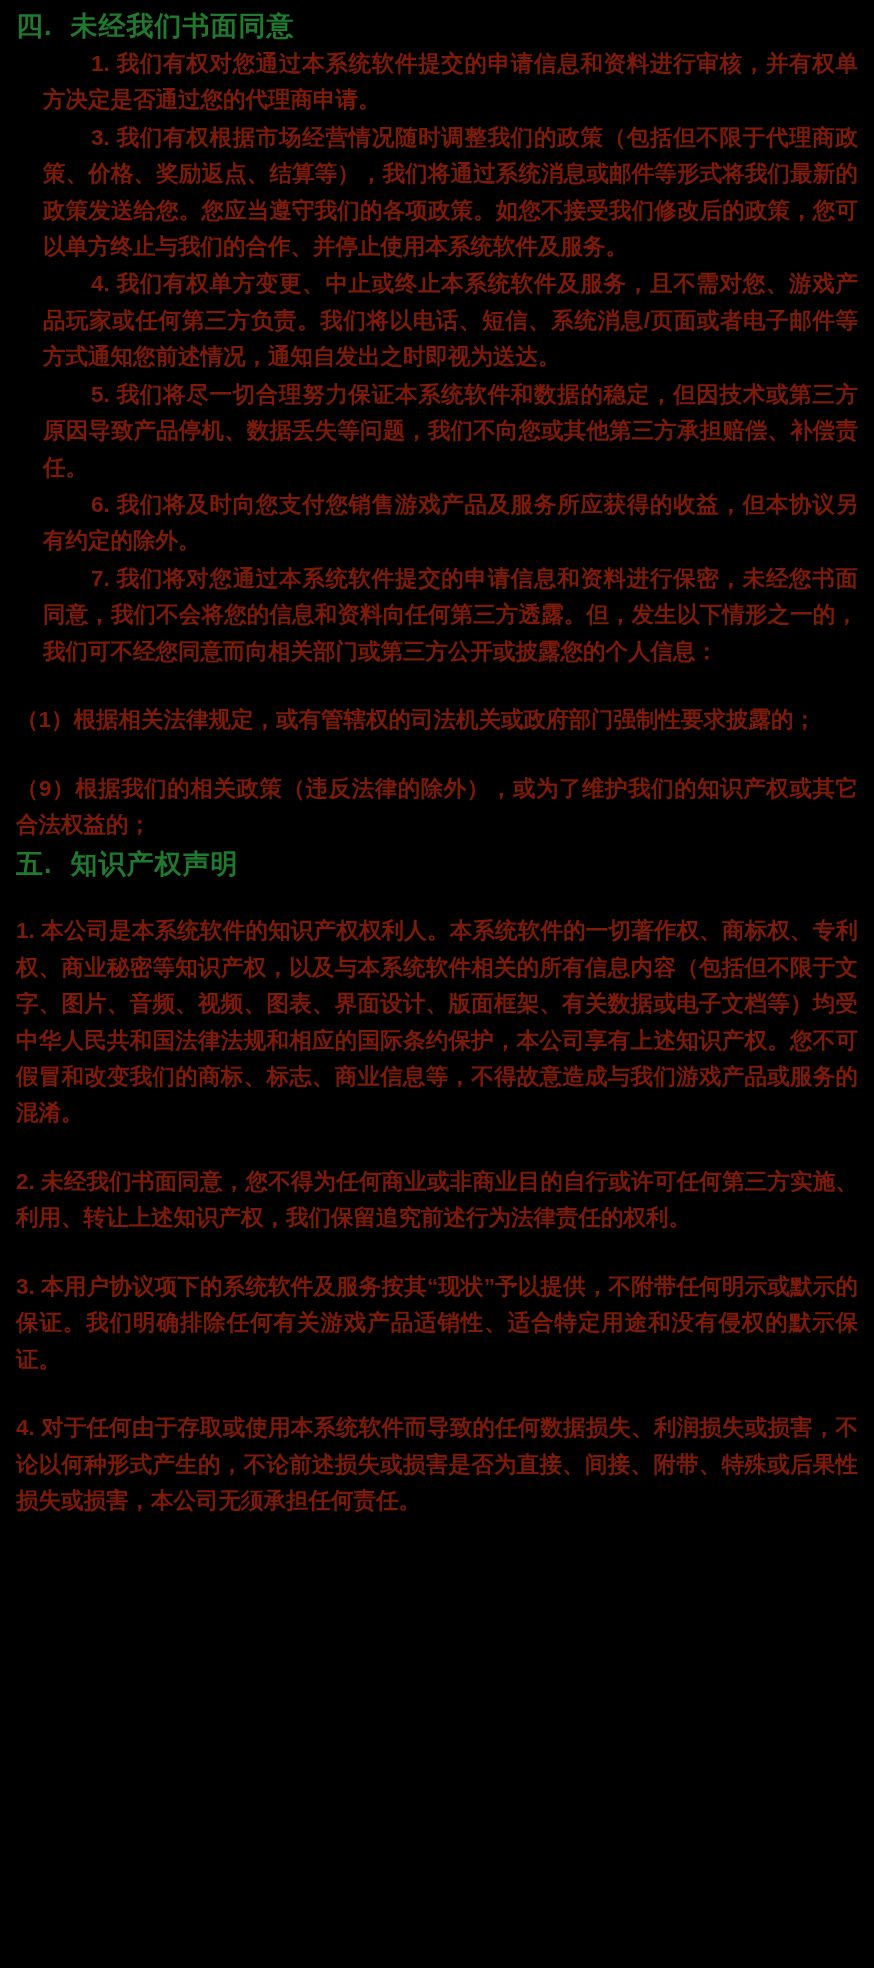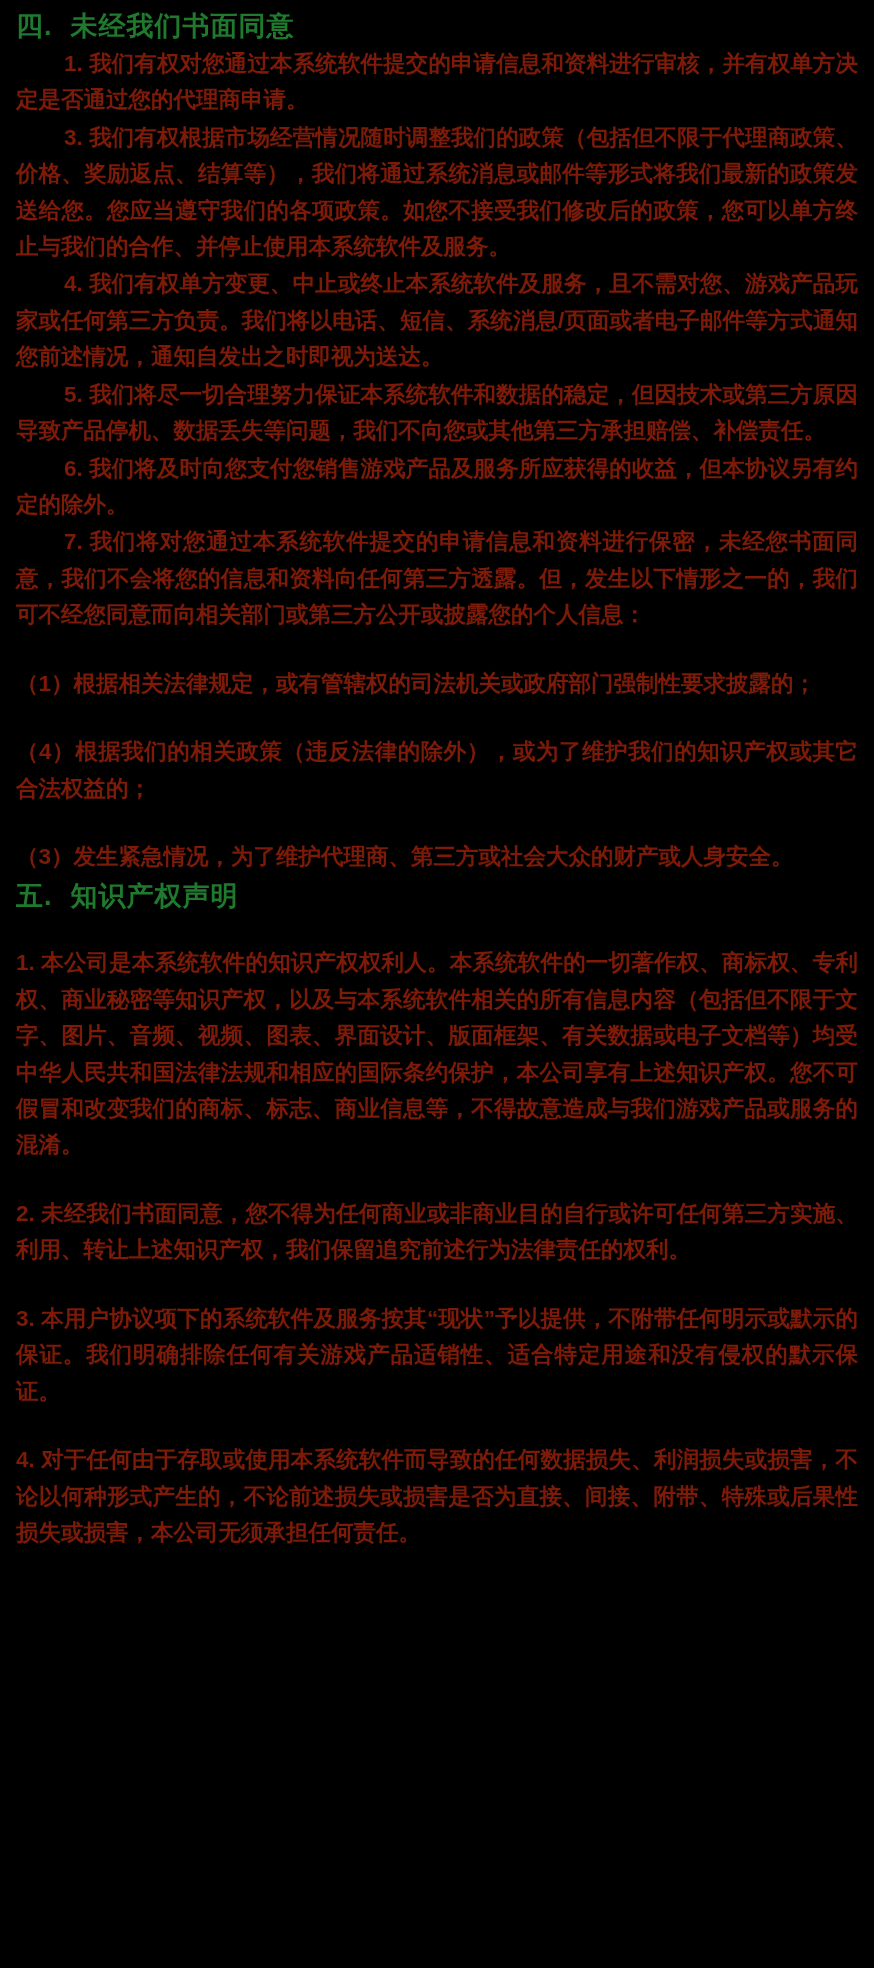--- a/index.html
+++ b/index.html
@@ -37,20 +37,21 @@
     font-size: 22.5px;
     font-weight: bold;
     line-height: 1.62;
     color: #7d1b08;
     margin: 0 0 1px 0;
     text-align: justify;
     text-justify: inter-ideograph;
   }
   .clause.indent {
     text-indent: 48px;
+    margin-left: 27px;
   }
   .clause.flat {
     text-indent: 0;
     margin-top: 32px;
   }
 </style>
 </head>
 <body>
 
 <div class="page">
@@ -60,22 +61,21 @@
     <span>未经我们书面同意</span>
   </div>
 
   <p class="clause indent">1. 我们有权对您通过本系统软件提交的申请信息和资料进行审核，并有权单方决定是否通过您的代理商申请。</p>
   <p class="clause indent">3. 我们有权根据市场经营情况随时调整我们的政策（包括但不限于代理商政策、价格、奖励返点、结算等），我们将通过系统消息或邮件等形式将我们最新的政策发送给您。您应当遵守我们的各项政策。如您不接受我们修改后的政策，您可以单方终止与我们的合作、并停止使用本系统软件及服务。</p>
   <p class="clause indent">4. 我们有权单方变更、中止或终止本系统软件及服务，且不需对您、游戏产品玩家或任何第三方负责。我们将以电话、短信、系统消息/页面或者电子邮件等方式通知您前述情况，通知自发出之时即视为送达。</p>
   <p class="clause indent">5. 我们将尽一切合理努力保证本系统软件和数据的稳定，但因技术或第三方原因导致产品停机、数据丢失等问题，我们不向您或其他第三方承担赔偿、补偿责任。</p>
   <p class="clause indent">6. 我们将及时向您支付您销售游戏产品及服务所应获得的收益，但本协议另有约定的除外。</p>
   <p class="clause indent">7. 我们将对您通过本系统软件提交的申请信息和资料进行保密，未经您书面同意，我们不会将您的信息和资料向任何第三方透露。但，发生以下情形之一的，我们可不经您同意而向相关部门或第三方公开或披露您的个人信息：</p>
   <p class="clause flat">（1）根据相关法律规定，或有管辖权的司法机关或政府部门强制性要求披露的；</p>
-  <p class="clause flat">（4）根据我们的相关政策（违反法律的除外），或为了维护我们的知识产权或其它合法权益的；</p>
-  <p class="clause flat">（3）发生紧急情况，为了维护代理商、第三方或社会大众的财产或人身安全。</p>
+  <p class="clause flat">（9）根据我们的相关政策（违反法律的除外），或为了维护我们的知识产权或其它合法权益的；</p>
 
   <div class="section-heading">
     <span class="num">五.</span>
     <span>知识产权声明</span>
   </div>
 
   <p class="clause flat">1. 本公司是本系统软件的知识产权权利人。本系统软件的一切著作权、商标权、专利权、商业秘密等知识产权，以及与本系统软件相关的所有信息内容（包括但不限于文字、图片、音频、视频、图表、界面设计、版面框架、有关数据或电子文档等）均受中华人民共和国法律法规和相应的国际条约保护，本公司享有上述知识产权。您不可假冒和改变我们的商标、标志、商业信息等，不得故意造成与我们游戏产品或服务的混淆。</p>
   <p class="clause flat">2. 未经我们书面同意，您不得为任何商业或非商业目的自行或许可任何第三方实施、利用、转让上述知识产权，我们保留追究前述行为法律责任的权利。</p>
   <p class="clause flat">3. 本用户协议项下的系统软件及服务按其“现状”予以提供，不附带任何明示或默示的保证。我们明确排除任何有关游戏产品适销性、适合特定用途和没有侵权的默示保证。</p>
   <p class="clause flat">4. 对于任何由于存取或使用本系统软件而导致的任何数据损失、利润损失或损害，不论以何种形式产生的，不论前述损失或损害是否为直接、间接、附带、特殊或后果性损失或损害，本公司无须承担任何责任。</p>

